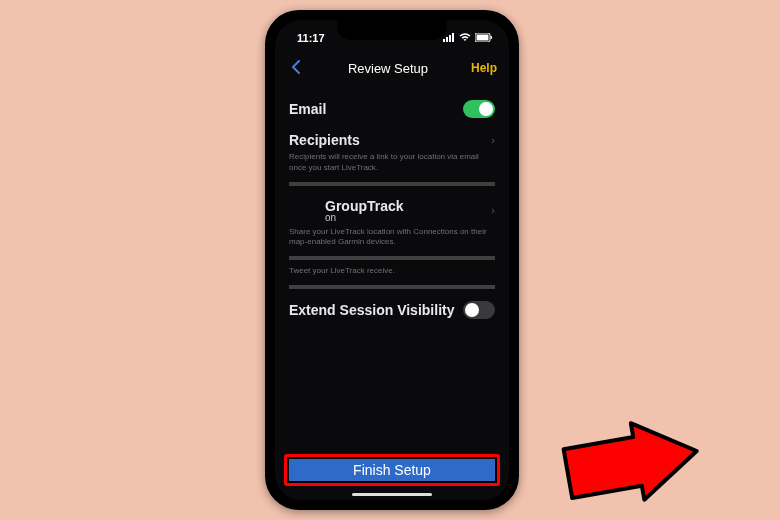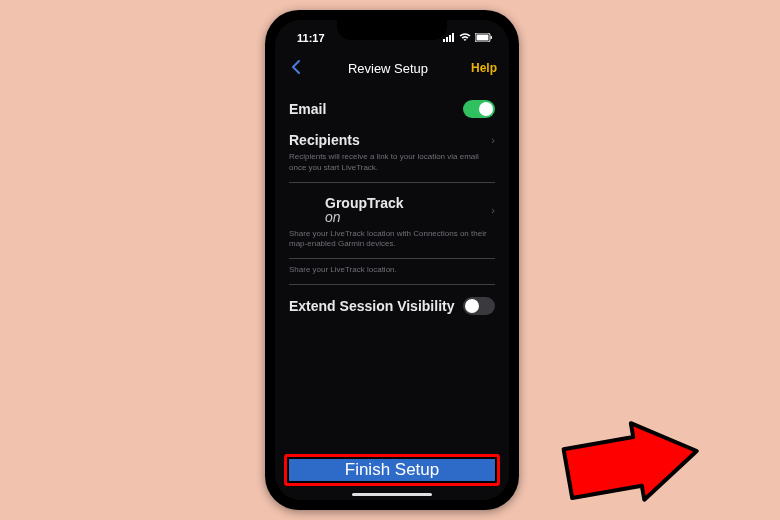--- a/index.html
+++ b/index.html
@@ -72,27 +72,27 @@
       overflow: hidden;
       padding: 8px 14px 0 14px;
     }
     .row {
       display: flex;
       justify-content: space-between;
       align-items: center;
       padding: 8px 0 2px 0;
     }
     .row-label { color: #e8e8ec; font-size: 14px; font-weight: 600; }
-    .row-sub { color: #c6c6cc; font-size: 14px; margin-top: -2px; font-style: italic; }
+    .row-sub { color: #c6c6cc; font-size: 10px; margin-top: -2px; }
     .desc {
       color: #6f6f78;
       font-size: 8px;
       line-height: 1.35;
       padding: 2px 0 8px 0;
-      border-bottom: 1px solid #404040;
+      border-bottom: 4px solid #404040;
       margin-bottom: 4px;
     }
     .toggle {
       width: 32px;
       height: 18px;
       border-radius: 10px;
       position: relative;
       flex-shrink: 0;
     }
     .toggle.on { background: #30c060; }
@@ -112,21 +112,21 @@
       padding: 0 10px 6px 10px;
     }
     .finish-btn {
       background: #2e6bc8;
       color: #fff;
       height: 30px;
       border-radius: 2px;
       display: flex;
       align-items: center;
       justify-content: center;
-      font-size: 17px;
+      font-size: 14px;
       font-weight: 500;
       border: 2px solid #ff0000;
       box-shadow: 0 0 0 2px #000 inset;
       outline: 2px solid #ff0000;
       outline-offset: -1px;
     }
     .home-indicator {
       width: 80px;
       height: 3px;
       background: #e0e0e0;
@@ -200,21 +200,21 @@
 
       <div class="row" style="align-items:flex-start;margin-left:36px;">
         <span>
           <div class="row-label">GroupTrack</div>
           <div class="row-sub">on</div>
         </span>
         <span class="chevron" style="align-self:center;">›</span>
       </div>
       <div class="desc">Share your LiveTrack location with Connections on their map-enabled Garmin devices.</div>
 
-      <div class="desc">Share your LiveTrack location.</div>
+      <div class="desc">Tweet your LiveTrack receive.</div>
 
       <div class="row">
         <span class="row-label">Extend Session Visibility</span>
         <span class="toggle off">
             <span class="knob"></span>
           </span>
       </div>
     </div>
 
     <div class="finish-wrap">

